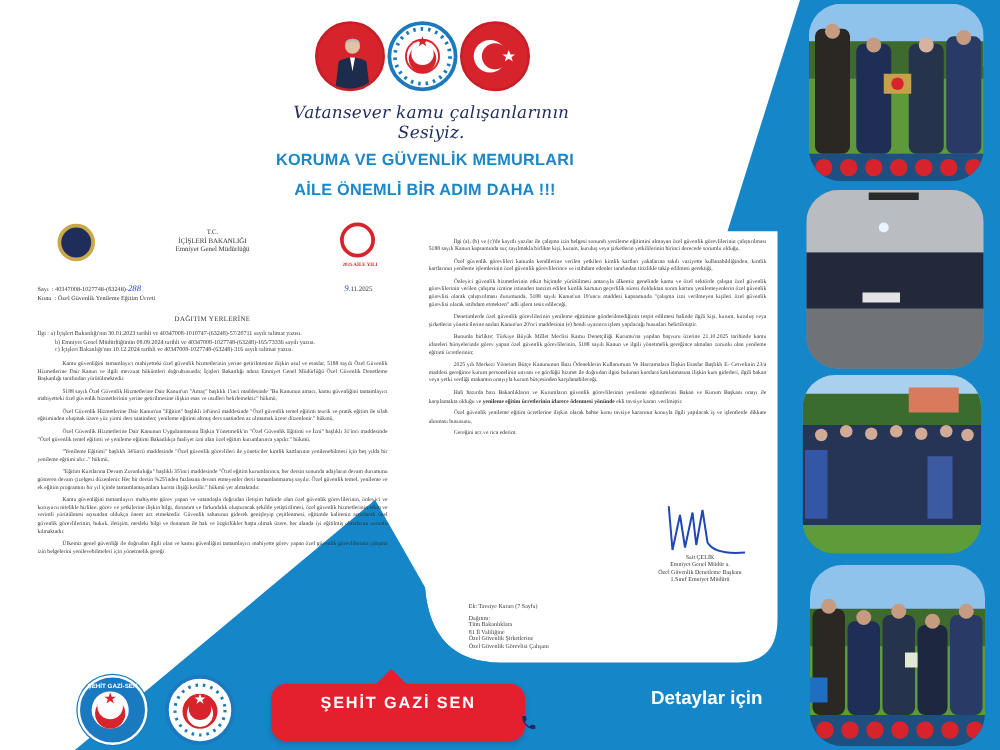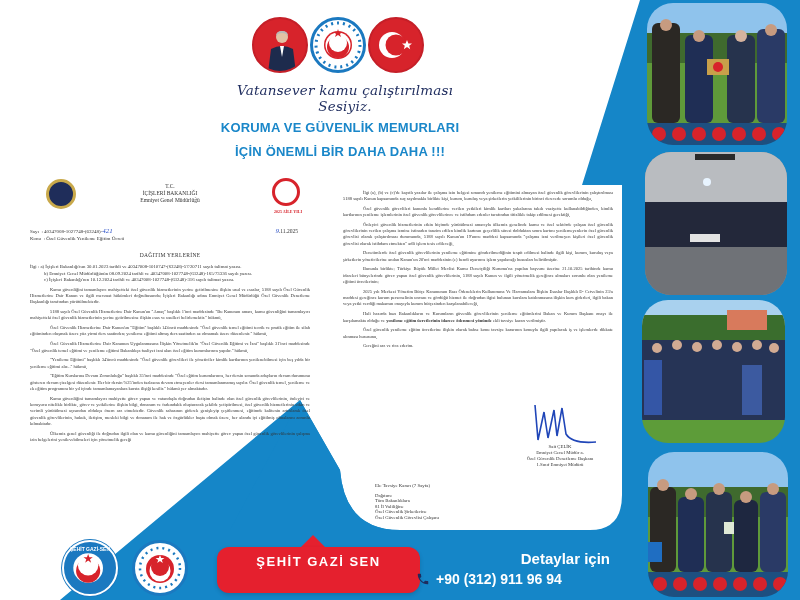--- a/index.html
+++ b/index.html
@@ -89,40 +89,40 @@
   </div>
   <div class="emblem emblem-flag">
     <svg viewBox="0 0 52 52" width="52" height="52">
       <circle cx="22" cy="26" r="13" fill="#fff"></circle>
       <circle cx="26" cy="26" r="10.5" fill="#d7232b"></circle>
       <polygon points="37,21 38.4,24.5 42,24.5 39.2,26.7 40.2,30.2 37,28 33.8,30.2 34.8,26.7 32,24.5 35.6,24.5" fill="#fff"></polygon>
     </svg>
   </div>
 </div>
 
-<div class="slogan">Vatansever kamu çalıştırılması Sesiyiz.</div>
+<div class="slogan">Vatansever kamu çalışanlarının Sesiyiz.</div>
 
 <div class="title">
   <div>KORUMA VE GÜVENLİK MEMURLARI</div>
-  <div>İÇİN ÖNEMLİ BİR DAHA DAHA !!!</div>
+  <div>AİLE ÖNEMLİ BİR ADIM DAHA !!!</div>
 </div>
 
 <div class="doc-left">
   <div class="head">
     <div class="seal-left"></div>
     <div class="ministry">
       <div>T.C.</div>
       <div>İÇİŞLERİ BAKANLIĞI</div>
       <div>Emniyet Genel Müdürlüğü</div>
     </div>
     <div class="seal-right"></div>
     <div class="seal-right-label">2025 AİLE YILI</div>
   </div>
   <div class="meta">
-    <div><span>Sayı</span>&nbsp;&nbsp;<span>: 40347008-1027748-(63248)-</span><span class="handnum">421</span></div>
+    <div><span>Sayı</span>&nbsp;&nbsp;<span>: 40347008-1027748-(63248)-</span><span class="handnum">288</span></div>
     <div><span>Konu</span>&nbsp;&nbsp;<span>: Özel Güvenlik Yenileme Eğitim Ücreti</span></div>
     <div class="date"><span class="handnum">9</span><span>.11.2025</span></div>
   </div>
   <div class="dist">DAĞITIM YERLERİNE</div>
   <div class="ilgi">
     <div><span>İlgi</span> <span>: a) İçişleri Bakanlığı'nın 30.01.2023 tarihli ve 40347008-1010747-(63248)-57/20711 sayılı talimat yazısı.</span></div>
     <div style="padding-left:14px">b) Emniyet Genel Müdürlüğünün 08.09.2024 tarihli ve 40347008-1027748-(63248)-165/73336 sayılı yazısı.</div>
     <div style="padding-left:14px">c) İçişleri Bakanlığı'nın 10.12.2024 tarihli ve 40347008-1027748-(63248)-316 sayılı talimat yazısı.</div>
   </div>
   <p>Kamu güvenliğini tamamlayıcı mahiyetteki özel güvenlik hizmetlerinin yerine getirilmesine ilişkin usul ve esaslar, 5188 sayılı Özel Güvenlik Hizmetlerine Dair Kanun ve ilgili mevzuat hükümleri doğrultusunda; İçişleri Bakanlığı adına Emniyet Genel Müdürlüğü Özel Güvenlik Denetleme Başkanlığı tarafından yürütülmektedir.</p>
@@ -191,21 +191,20 @@
 <div class="cta">
   <div>ŞEHİT GAZİ SEN</div>
 </div>
 
 <div class="contact">
   <div class="label">Detaylar için</div>
   <div class="phone-row">
     <svg class="phone-icon" viewBox="0 0 24 24">
       <path d="M6.6,10.8 C8,13.6 10.4,16 13.2,17.4 L15.4,15.2 C15.7,14.9 16.1,14.8 16.4,15 C17.5,15.4 18.7,15.6 20,15.6 C20.6,15.6 21,16 21,16.6 L21,20 C21,20.6 20.6,21 20,21 C10.6,21 3,13.4 3,4 C3,3.4 3.4,3 4,3 L7.5,3 C8.1,3 8.5,3.4 8.5,4 C8.5,5.3 8.7,6.5 9.1,7.6 C9.2,7.9 9.1,8.3 8.8,8.6 Z" fill="#1e2c5e"></path>
     </svg>
-    <span>+90 (312) 911 96 94</span>
   </div>
 </div>
 
 <div class="photo photo-1">
   <svg viewBox="0 0 140 142" preserveAspectRatio="none">
     <rect width="140" height="50" fill="#8fc3ec"></rect>
     <rect y="30" width="140" height="30" fill="#3f6a2e"></rect>
     <rect y="60" width="140" height="60" fill="#5f9a3a"></rect>
     <rect x="5" y="20" width="28" height="100" rx="6" fill="#2b2824"></rect>
     <rect x="38" y="32" width="28" height="88" rx="6" fill="#1f2e55"></rect>

